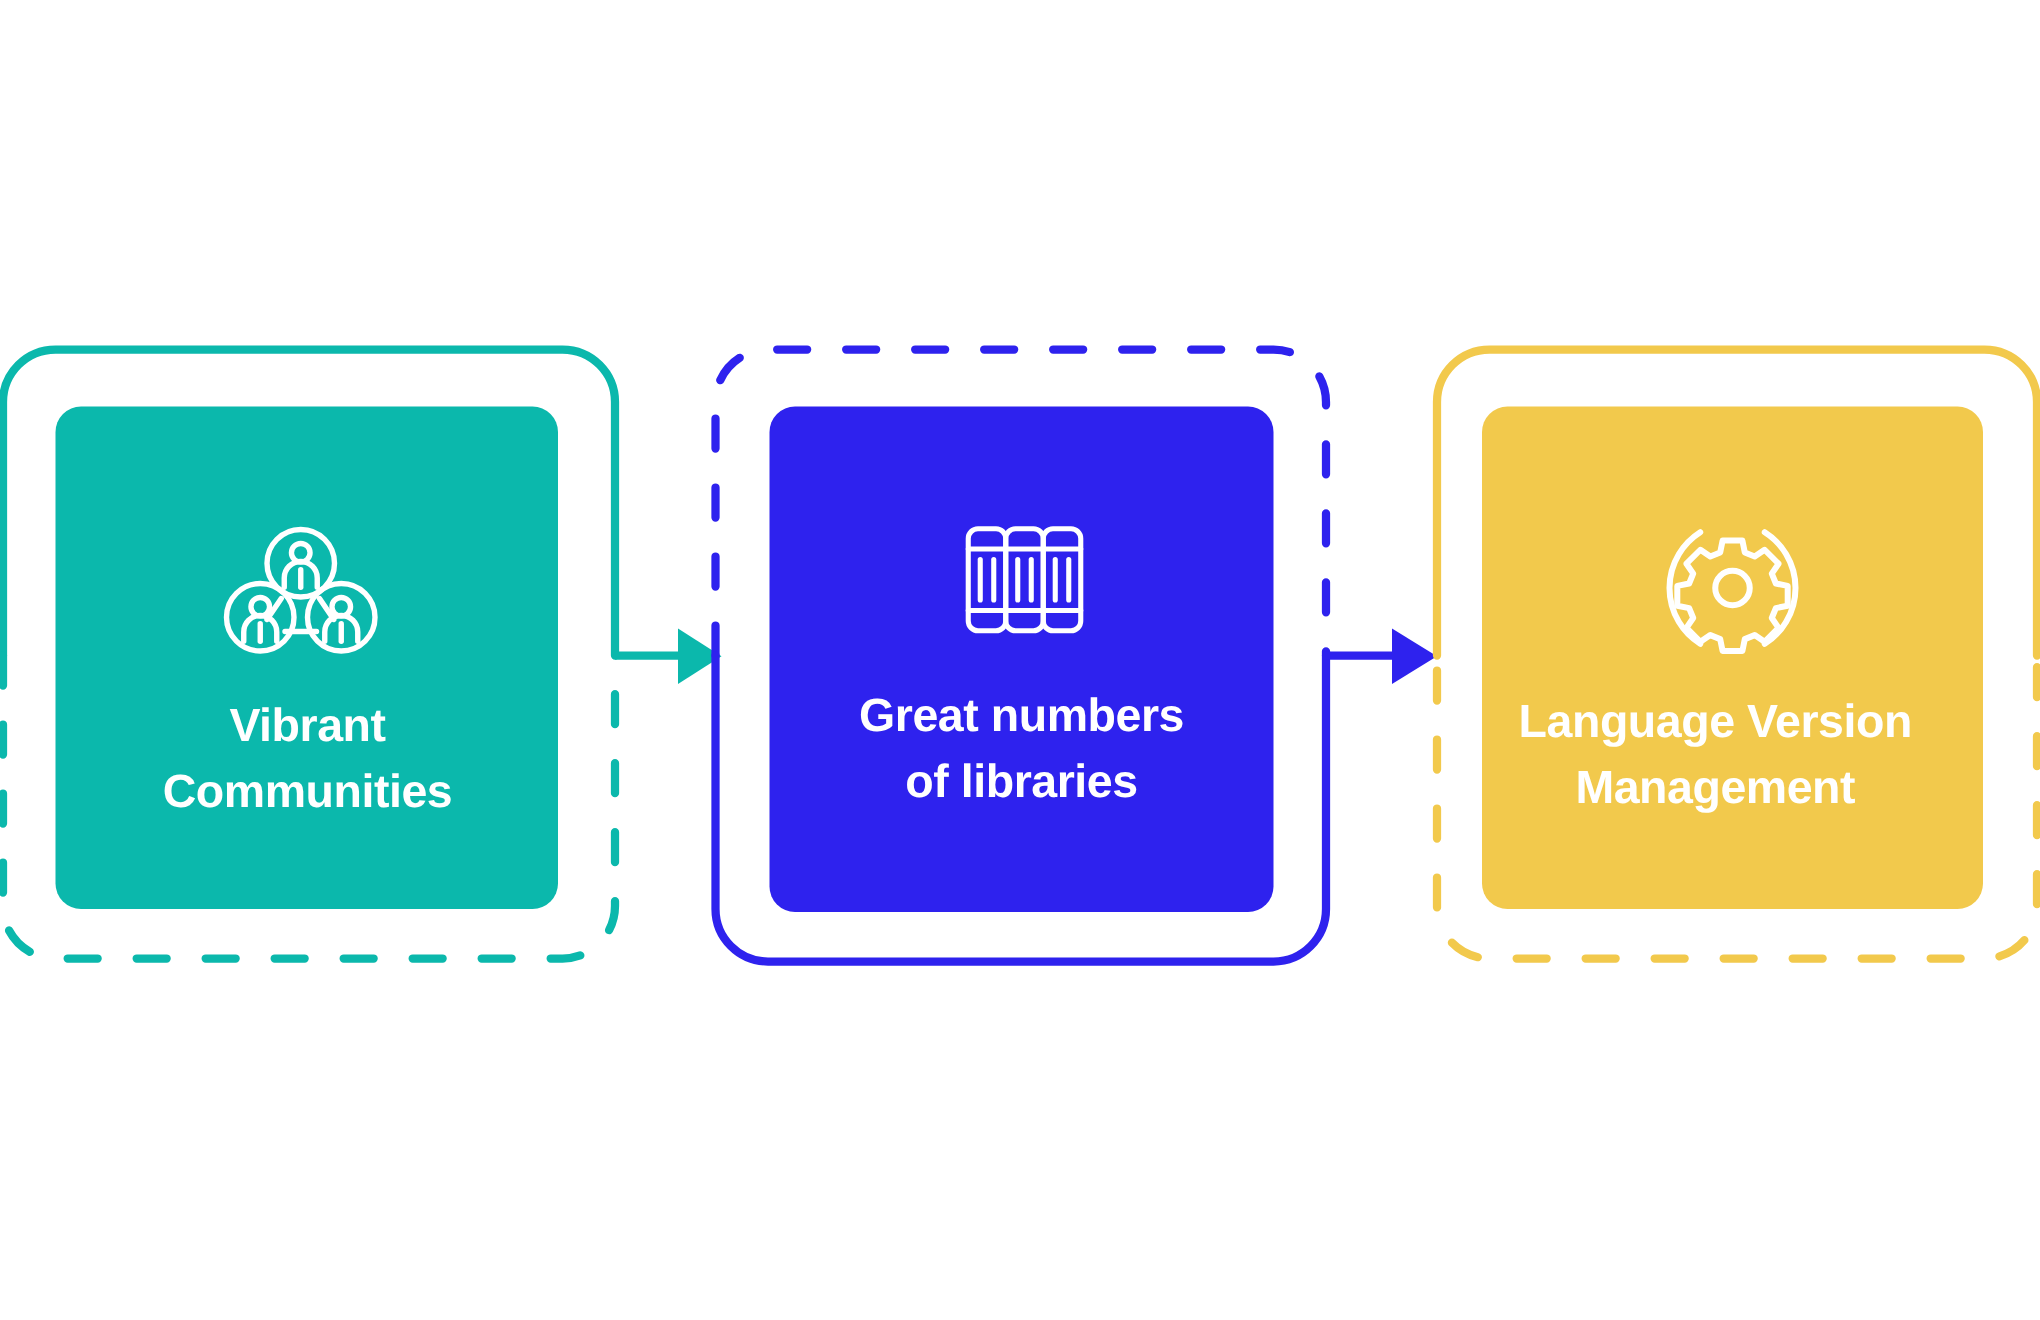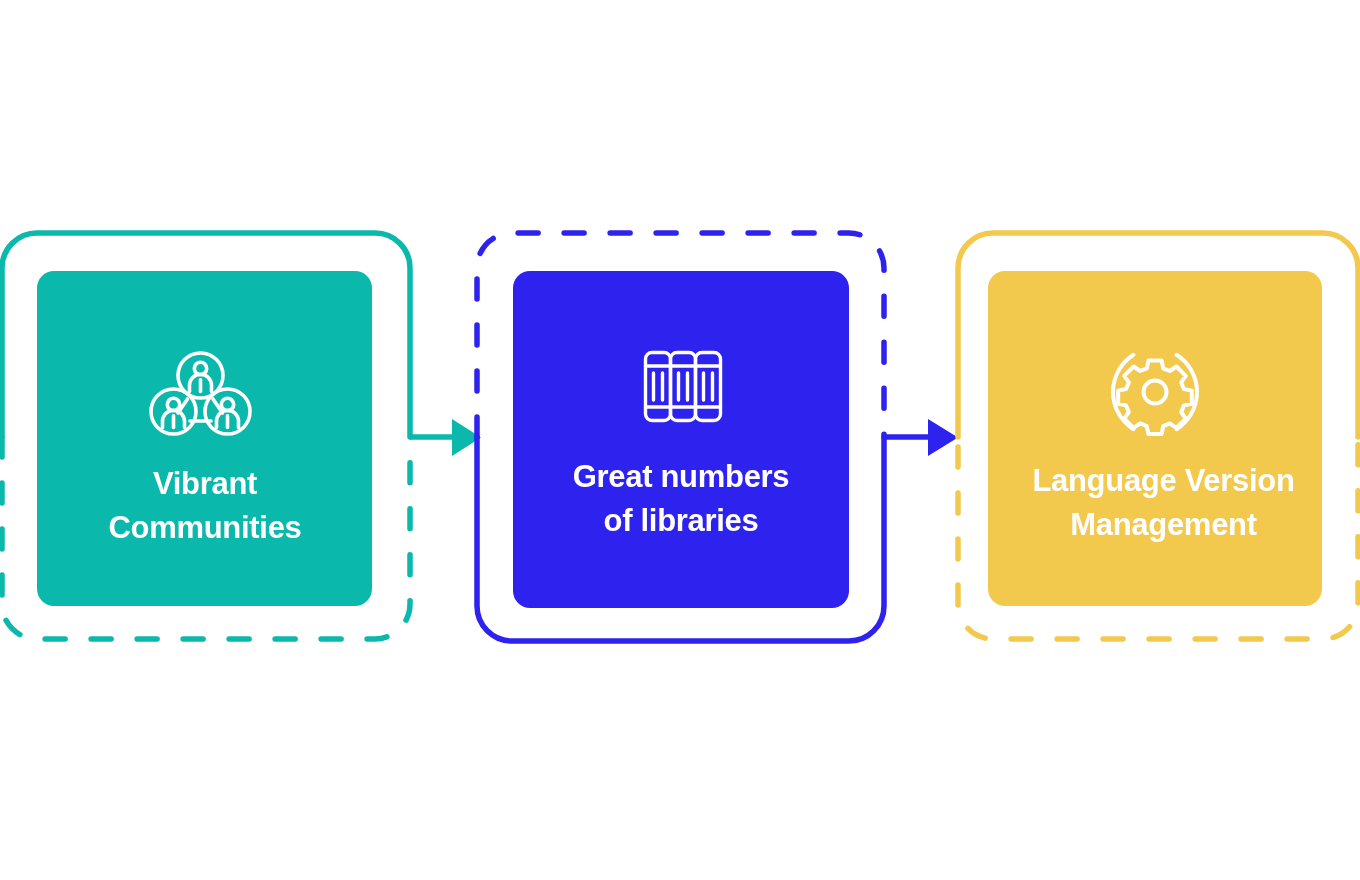--- a/index.html
+++ b/index.html
@@ -20,21 +20,21 @@
     color:#ffffff;
     font-weight:bold;
     font-size:31px;
     line-height:1.42;
     letter-spacing:-0.3px;
     white-space:pre-line;
     pointer-events:none;
   }
   #label-1{left:37px;  top:462px; width:336px;}
   #label-2{left:513px; top:455px; width:336px;text-align:center;}
-  #label-3{left:996px; top:459px; width:335px;}
+  #label-3{left:976px; top:459px; width:335px;}
 </style>
 </head>
 <body>
 
 <div id="stage">
 
   <svg width="1360" height="880" viewBox="0 0 1360 880" xmlns="http://www.w3.org/2000/svg">
 
     <g>
 

